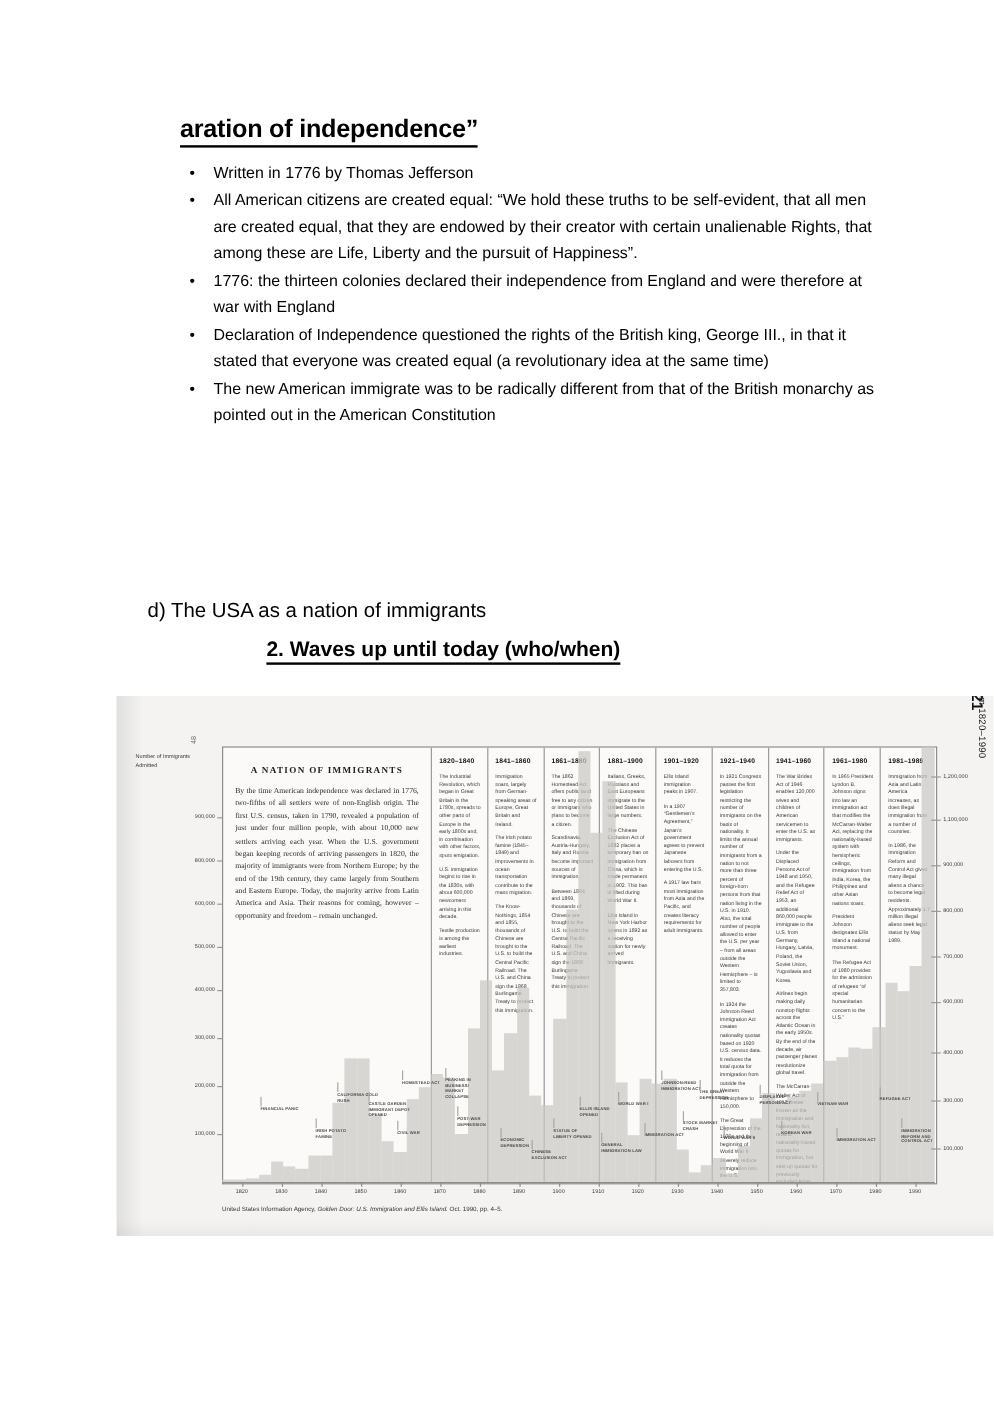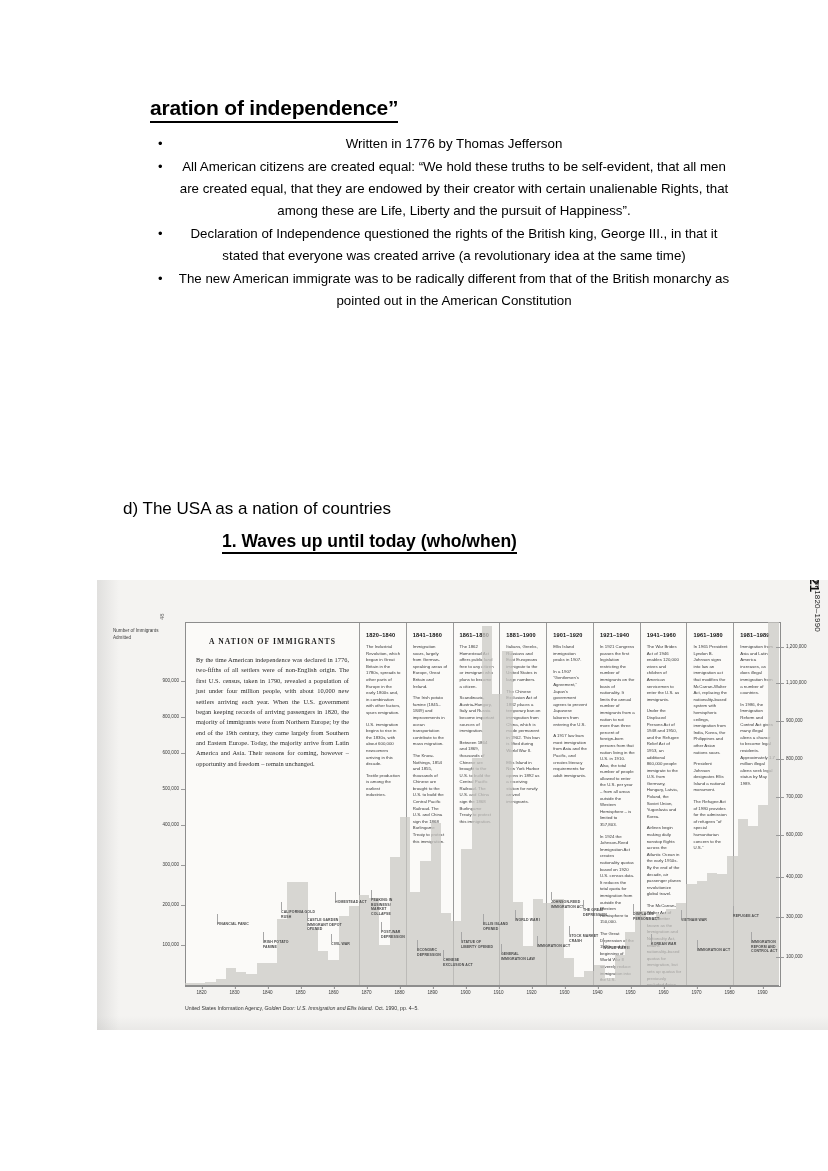--- a/index.html
+++ b/index.html
@@ -25,21 +25,21 @@
     line-height:1.15;
     text-align:center;
   }
   ul.bullets{margin:0;padding:0;list-style:none;}
   ul.bullets li{
     position:relative;
     padding-left:28px;
     margin-bottom:1px;
     font-size:13.3px;
     line-height:1.65;
-    text-align:center;
+    text-align:left;
   }
   ul.bullets li:before{
     content:"\2022";
     position:absolute;left:8px;top:0;
     font-size:13px;line-height:1.65;
   }
 
   
   .sec-d{position:absolute;left:123px;top:498px;font-size:17px;line-height:1.3;}
   .sec-1{position:absolute;left:222px;top:531px;font-size:17.5px;font-weight:bold;}
@@ -176,27 +176,28 @@
 </head>
 <body>
 
 <div class="page">
 
   <div class="notes">
     <h1>aration of independence”</h1>
     <ul class="bullets">
       <li>Written in 1776 by Thomas Jefferson</li>
       <li>All American citizens are created equal: “We hold these truths to be self-evident, that all men are created equal, that they are endowed by their creator with certain unalienable Rights, that among these are Life, Liberty and the pursuit of Happiness”.</li>
-      <li>Declaration of Independence questioned the rights of the British king, George III., in that it stated that everyone was created arrive (a revolutionary idea at the same time)</li>
+      <li>1776: the thirteen colonies declared their independence from England and were therefore at war with England</li>
+      <li>Declaration of Independence questioned the rights of the British king, George III., in that it stated that everyone was created equal (a revolutionary idea at the same time)</li>
       <li>The new American immigrate was to be radically different from that of the British monarchy as pointed out in the American Constitution</li>
     </ul>
   </div>
 
-  <div class="sec-d">d) The USA as a nation of countries</div>
-  <div class="sec-1"><span>1. Waves up until today (who/when)</span></div>
+  <div class="sec-d">d) The USA as a nation of immigrants</div>
+  <div class="sec-1"><span>2. Waves up until today (who/when)</span></div>
 
   <div class="scan">
     <div class="scan-inner">
 
       <div class="pagenum">48</div>
 
       <div class="vtab">
         <div class="vA">A 21</div>
         <div class="vT">Immigration from 1820–1990</div>
       </div>

